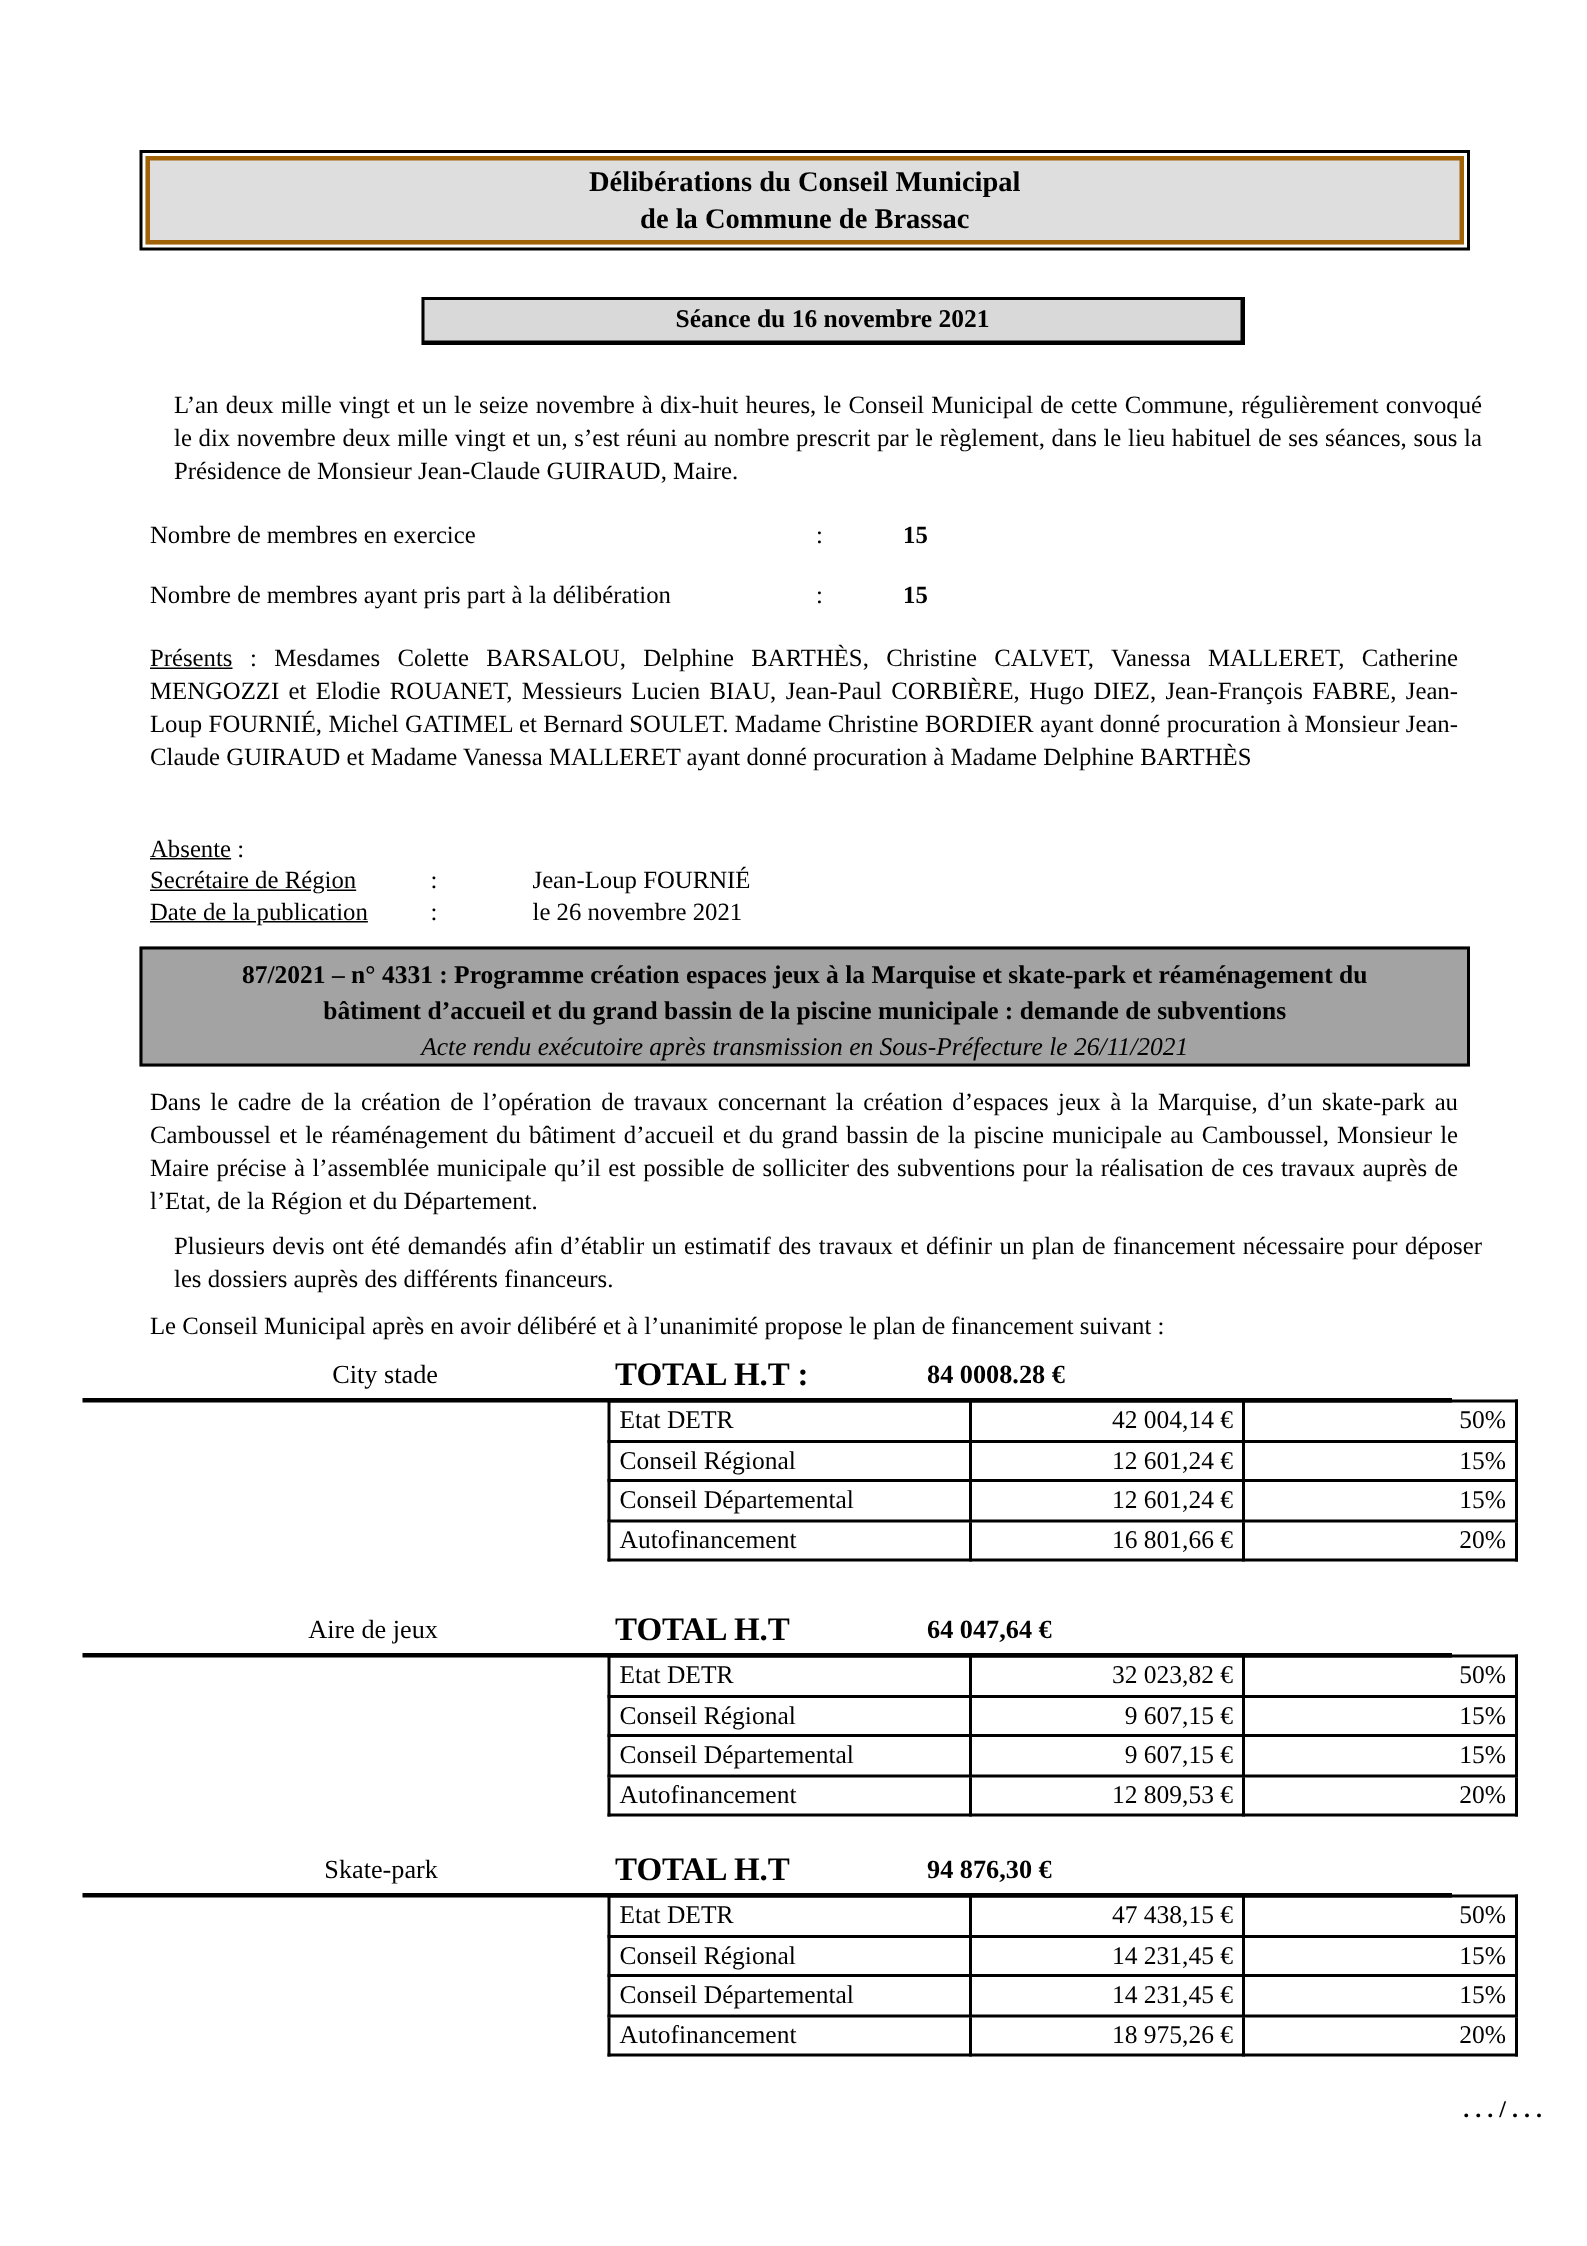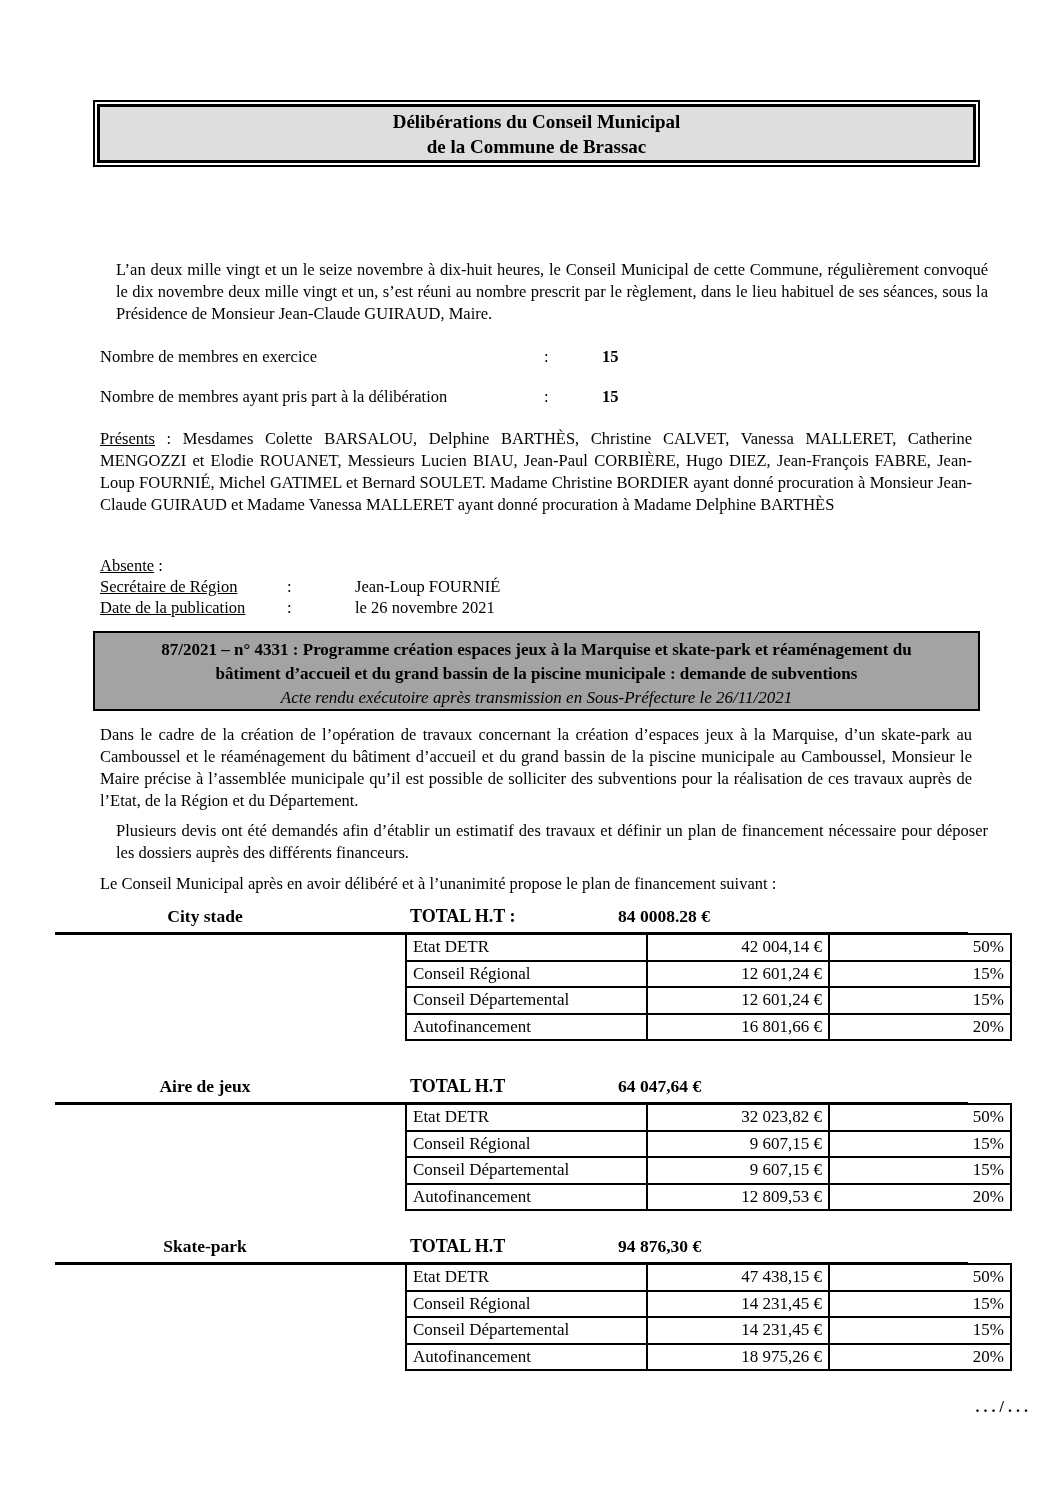--- a/index.html
+++ b/index.html
@@ -11,21 +11,21 @@
     font-family:"Liberation Serif","DejaVu Serif",serif;
     overflow:hidden;
   }
 
   
   .title-box {
     position:absolute; left:93px; top:100px; width:887px; height:67px;
     box-sizing:border-box; border:2px solid #000; padding:2px; background:#fff;
   }
   .title-inner {
-    height:100%; box-sizing:border-box; border:3px solid #000000; background:#dedede;
+    height:100%; box-sizing:border-box; border:3px solid #a16207; background:#dedede;
     display:flex; flex-direction:column; justify-content:center; align-items:center;
     font-weight:bold; font-size:19px; line-height:25px;
   }
 
   
   .session-box {
     position:absolute; left:281px; top:198px; width:549px; height:32px;
     box-sizing:border-box; background:#d9d9d9;
     border-style:solid; border-color:#000; border-width:2px 3px 3px 2px;
     text-align:center; font-weight:bold; font-size:17px; line-height:26px;
@@ -44,22 +44,22 @@
   .subject-box {
     position:absolute; left:93px; top:631px; width:887px; height:80px;
     box-sizing:border-box; border:2px solid #000; background:#a3a3a3;
     text-align:center; padding-top:5px;
   }
   .subject-line { font-weight:bold; font-size:17px; line-height:24px; }
   .subject-note { font-style:italic; font-size:17px; line-height:23px; }
 
   
   .plan { position:absolute; left:0; width:1058px; height:150px; }
-  .plan-name  { position:absolute; left:118px; top:0; width:174px; text-align:center; font-weight:bold; font-size:17.5px; line-height:24px; }
-  .plan-total-label { position:absolute; left:410px; top:0; font-weight:bold; font-size:18px; line-height:24px; }
+  .plan-name  { position:absolute; left:118px; top:0; width:174px; text-align:right; font-weight:normal; font-size:17.5px; line-height:24px; }
+  .plan-total-label { position:absolute; left:410px; top:0; font-weight:bold; font-size:22px; line-height:24px; }
   .plan-total-value { position:absolute; left:618px; top:0; width:214px; font-weight:bold; font-size:17.5px; line-height:24px; }
   .plan-rule { position:absolute; left:55px; top:28px; width:913px; height:3px; background:#000; }
   .plan-table {
     position:absolute; left:405px; top:29px; width:563px;
     border-collapse:collapse; table-layout:fixed; font-size:17px;border-radius:16px;
   }
   .plan-table td {
     border:2px solid #000; height:24.5px; padding:0 6px; overflow:hidden; white-space:nowrap;
   }
   .col-label  { width:227px; text-align:left; }
@@ -76,20 +76,21 @@
 
 <div class="page">
 
   <div class="title-box">
     <div class="title-inner">
       <div>Délibérations du Conseil Municipal</div>
       <div>de la Commune de Brassac</div>
     </div>
   </div>
 
+  <div class="session-box">Séance du 16 novembre 2021</div>
 
   <p class="para" style="top:259px;margin-left:16px;">L’an deux mille vingt et un le seize novembre à dix-huit heures, le Conseil Municipal de cette Commune, régulièrement convoqué le dix novembre deux mille vingt et un, s’est réuni au nombre prescrit par le règlement, dans le lieu habituel de ses séances, sous la Présidence de Monsieur Jean-Claude GUIRAUD, Maire.</p>
 
   <div class="line" style="top:346px;">
     <span>Nombre de membres en exercice</span>
     <span class="abs" style="left:444px;">:</span>
     <span class="abs b" style="left:502px;">15</span>
   </div>
   <div class="line" style="top:386px;">
     <span>Nombre de membres ayant pris part à la délibération</span>

